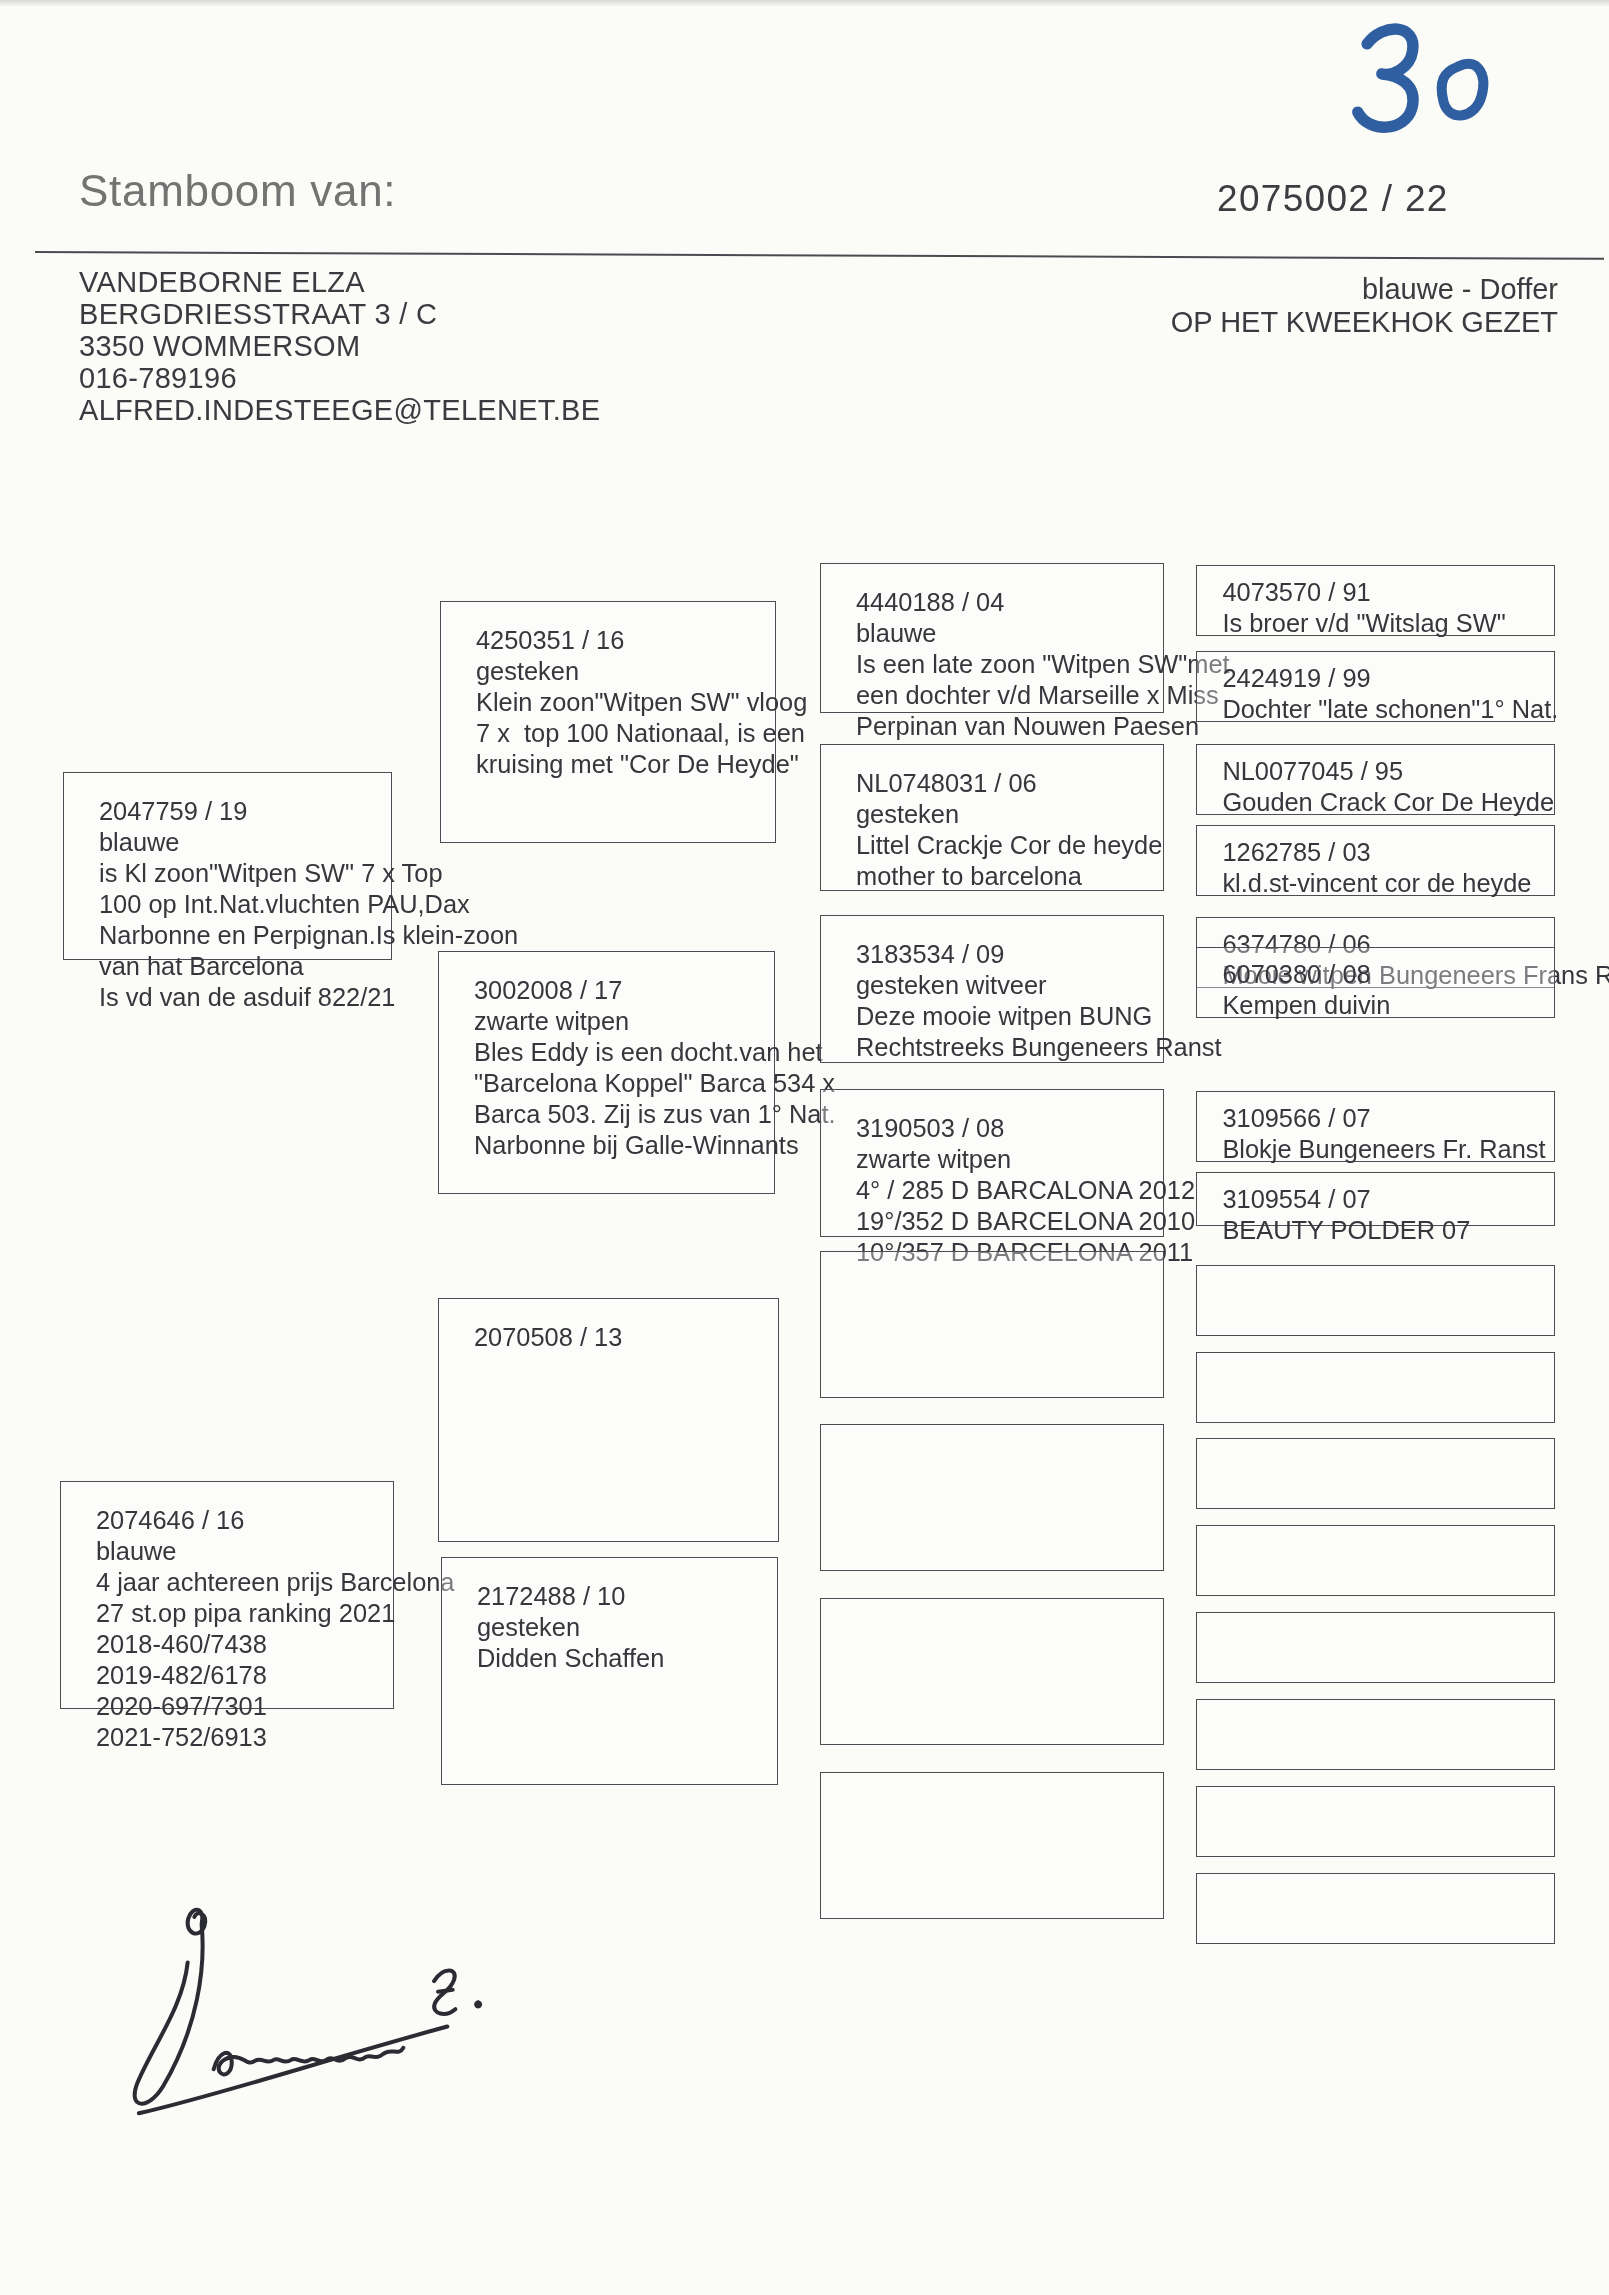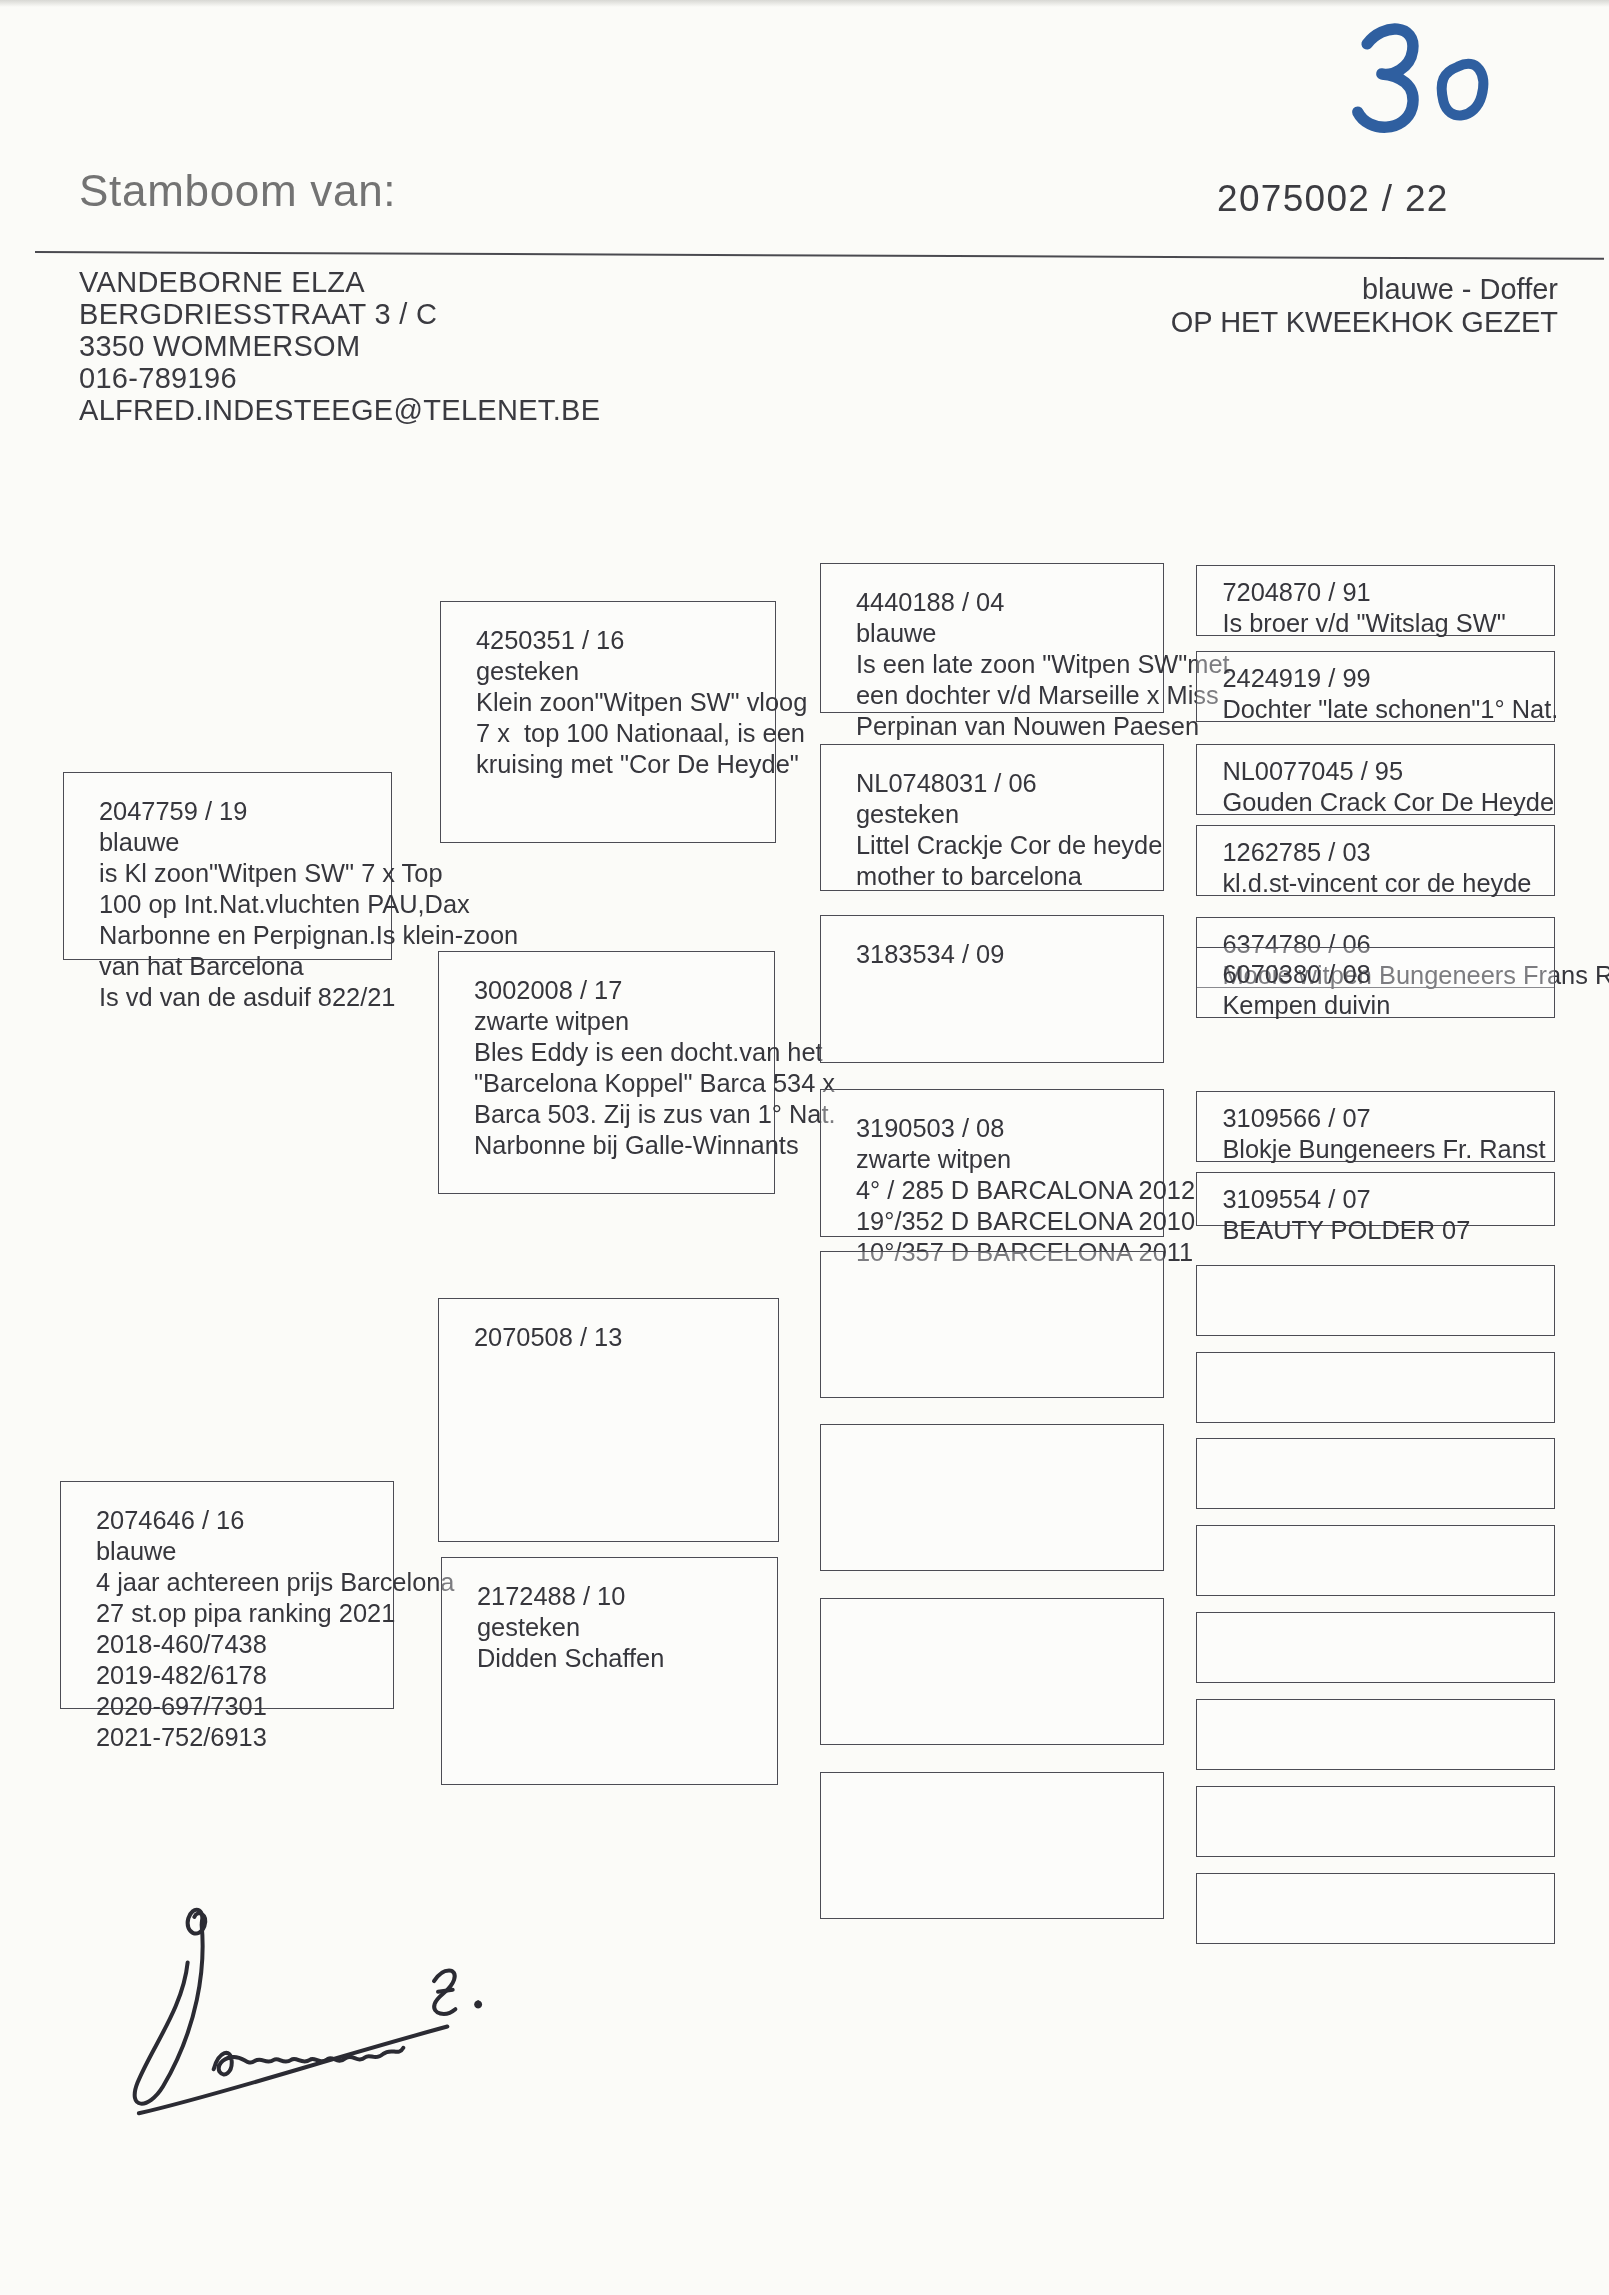--- a/index.html
+++ b/index.html
@@ -147,20 +147,23 @@
       <div class="inner">
         <div class="ring">NL0748031 / 06</div>
         <div class="desc">gesteken
 Littel Crackje Cor de heyde
 mother to barcelona</div>
       </div>
     </div>
     <div class="pbox" style="left: 820px; top: 915px; width: 344px; height: 148px;">
       <div class="inner">
         <div class="ring">3183534 / 09</div>
+        <div class="desc">gesteken witveer
+Deze mooie witpen BUNG
+Rechtstreeks Bungeneers Ranst</div>
       </div>
     </div>
     <div class="pbox" style="left: 820px; top: 1089px; width: 344px; height: 148px;">
       <div class="inner">
         <div class="ring">3190503 / 08</div>
         <div class="desc">zwarte witpen
 4° / 285 D BARCALONA 2012
 19°/352 D BARCELONA 2010
 10°/357 D BARCELONA 2011</div>
       </div>
@@ -184,21 +187,21 @@
       </div>
     </div>
     <div class="pbox" style="left: 820px; top: 1772px; width: 344px; height: 147px;">
       <div class="inner">
         <div class="ring"></div>
         <div class="desc"></div>
       </div>
     </div>
     <div class="pbox small" style="left: 1196px; top: 565px; width: 359px; height: 71px;">
       <div class="inner">
-        <div class="ring">7204870 / 91</div>
+        <div class="ring">4073570 / 91</div>
         <div class="desc">Is broer v/d "Witslag SW"</div>
       </div>
     </div>
     <div class="pbox small" style="left: 1196px; top: 651px; width: 359px; height: 71px;">
       <div class="inner">
         <div class="ring">2424919 / 99</div>
         <div class="desc">Dochter "late schonen"1° Nat.</div>
       </div>
     </div>
     <div class="pbox small" style="left: 1196px; top: 744px; width: 359px; height: 71px;">

